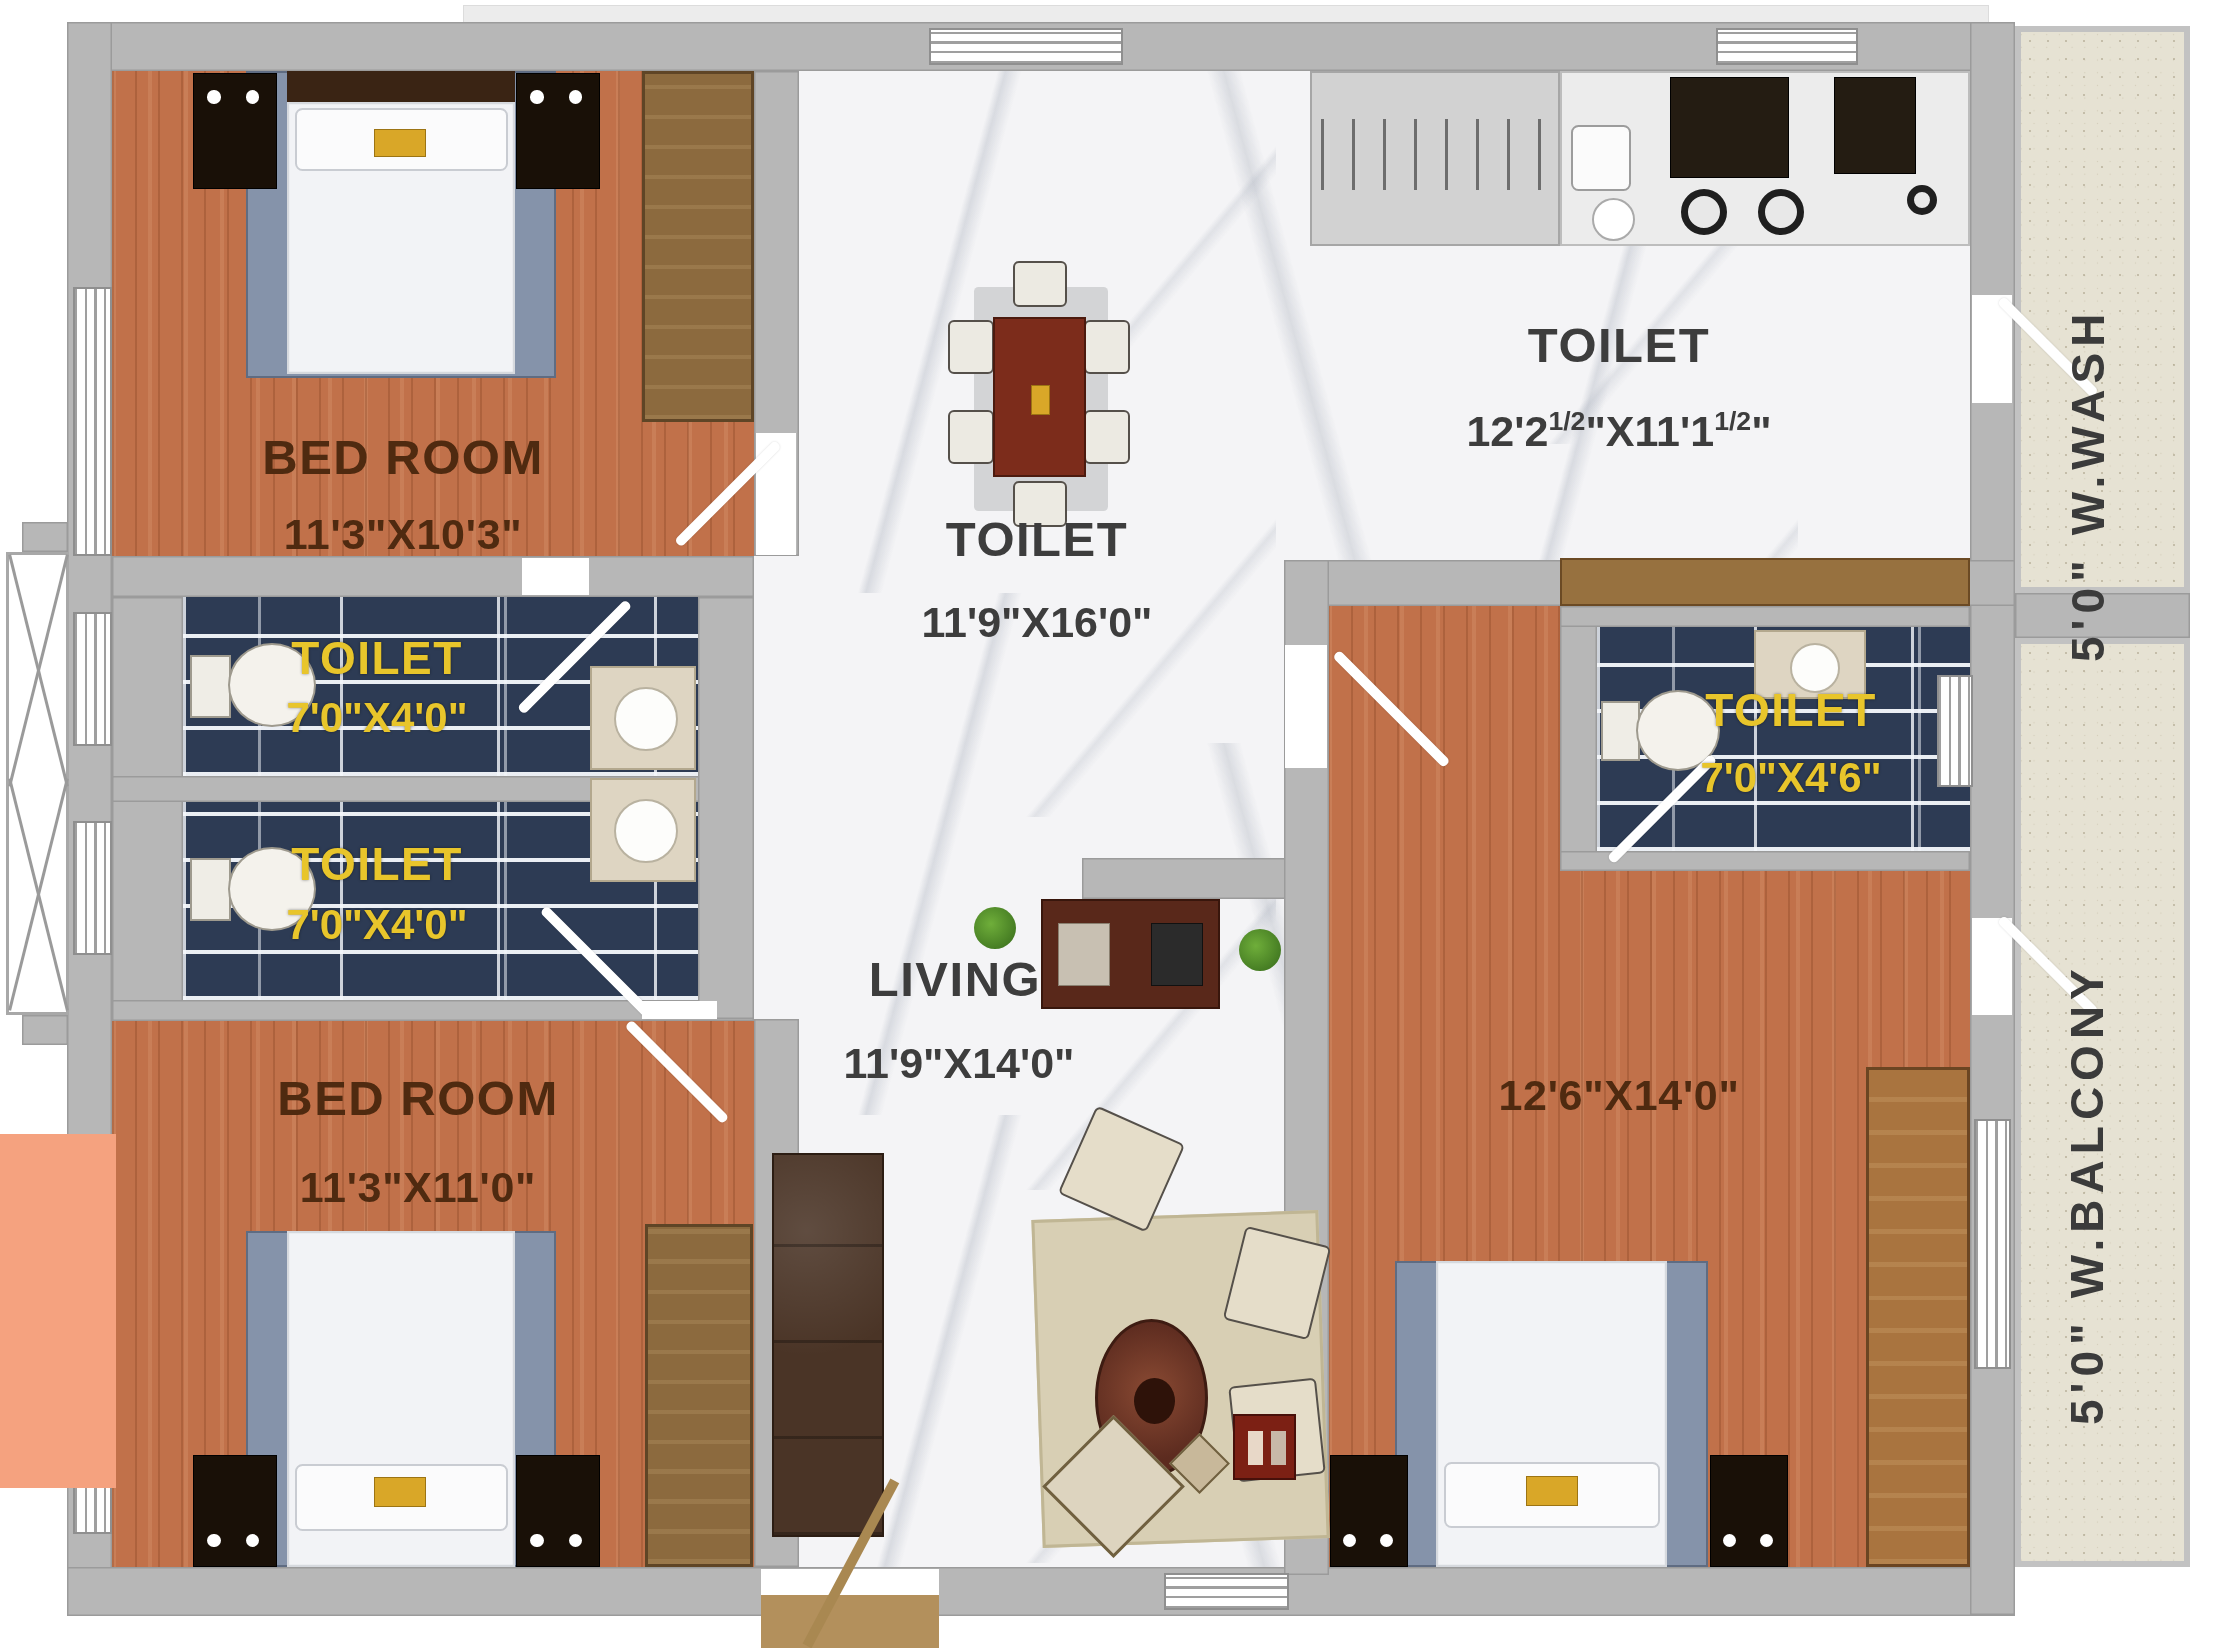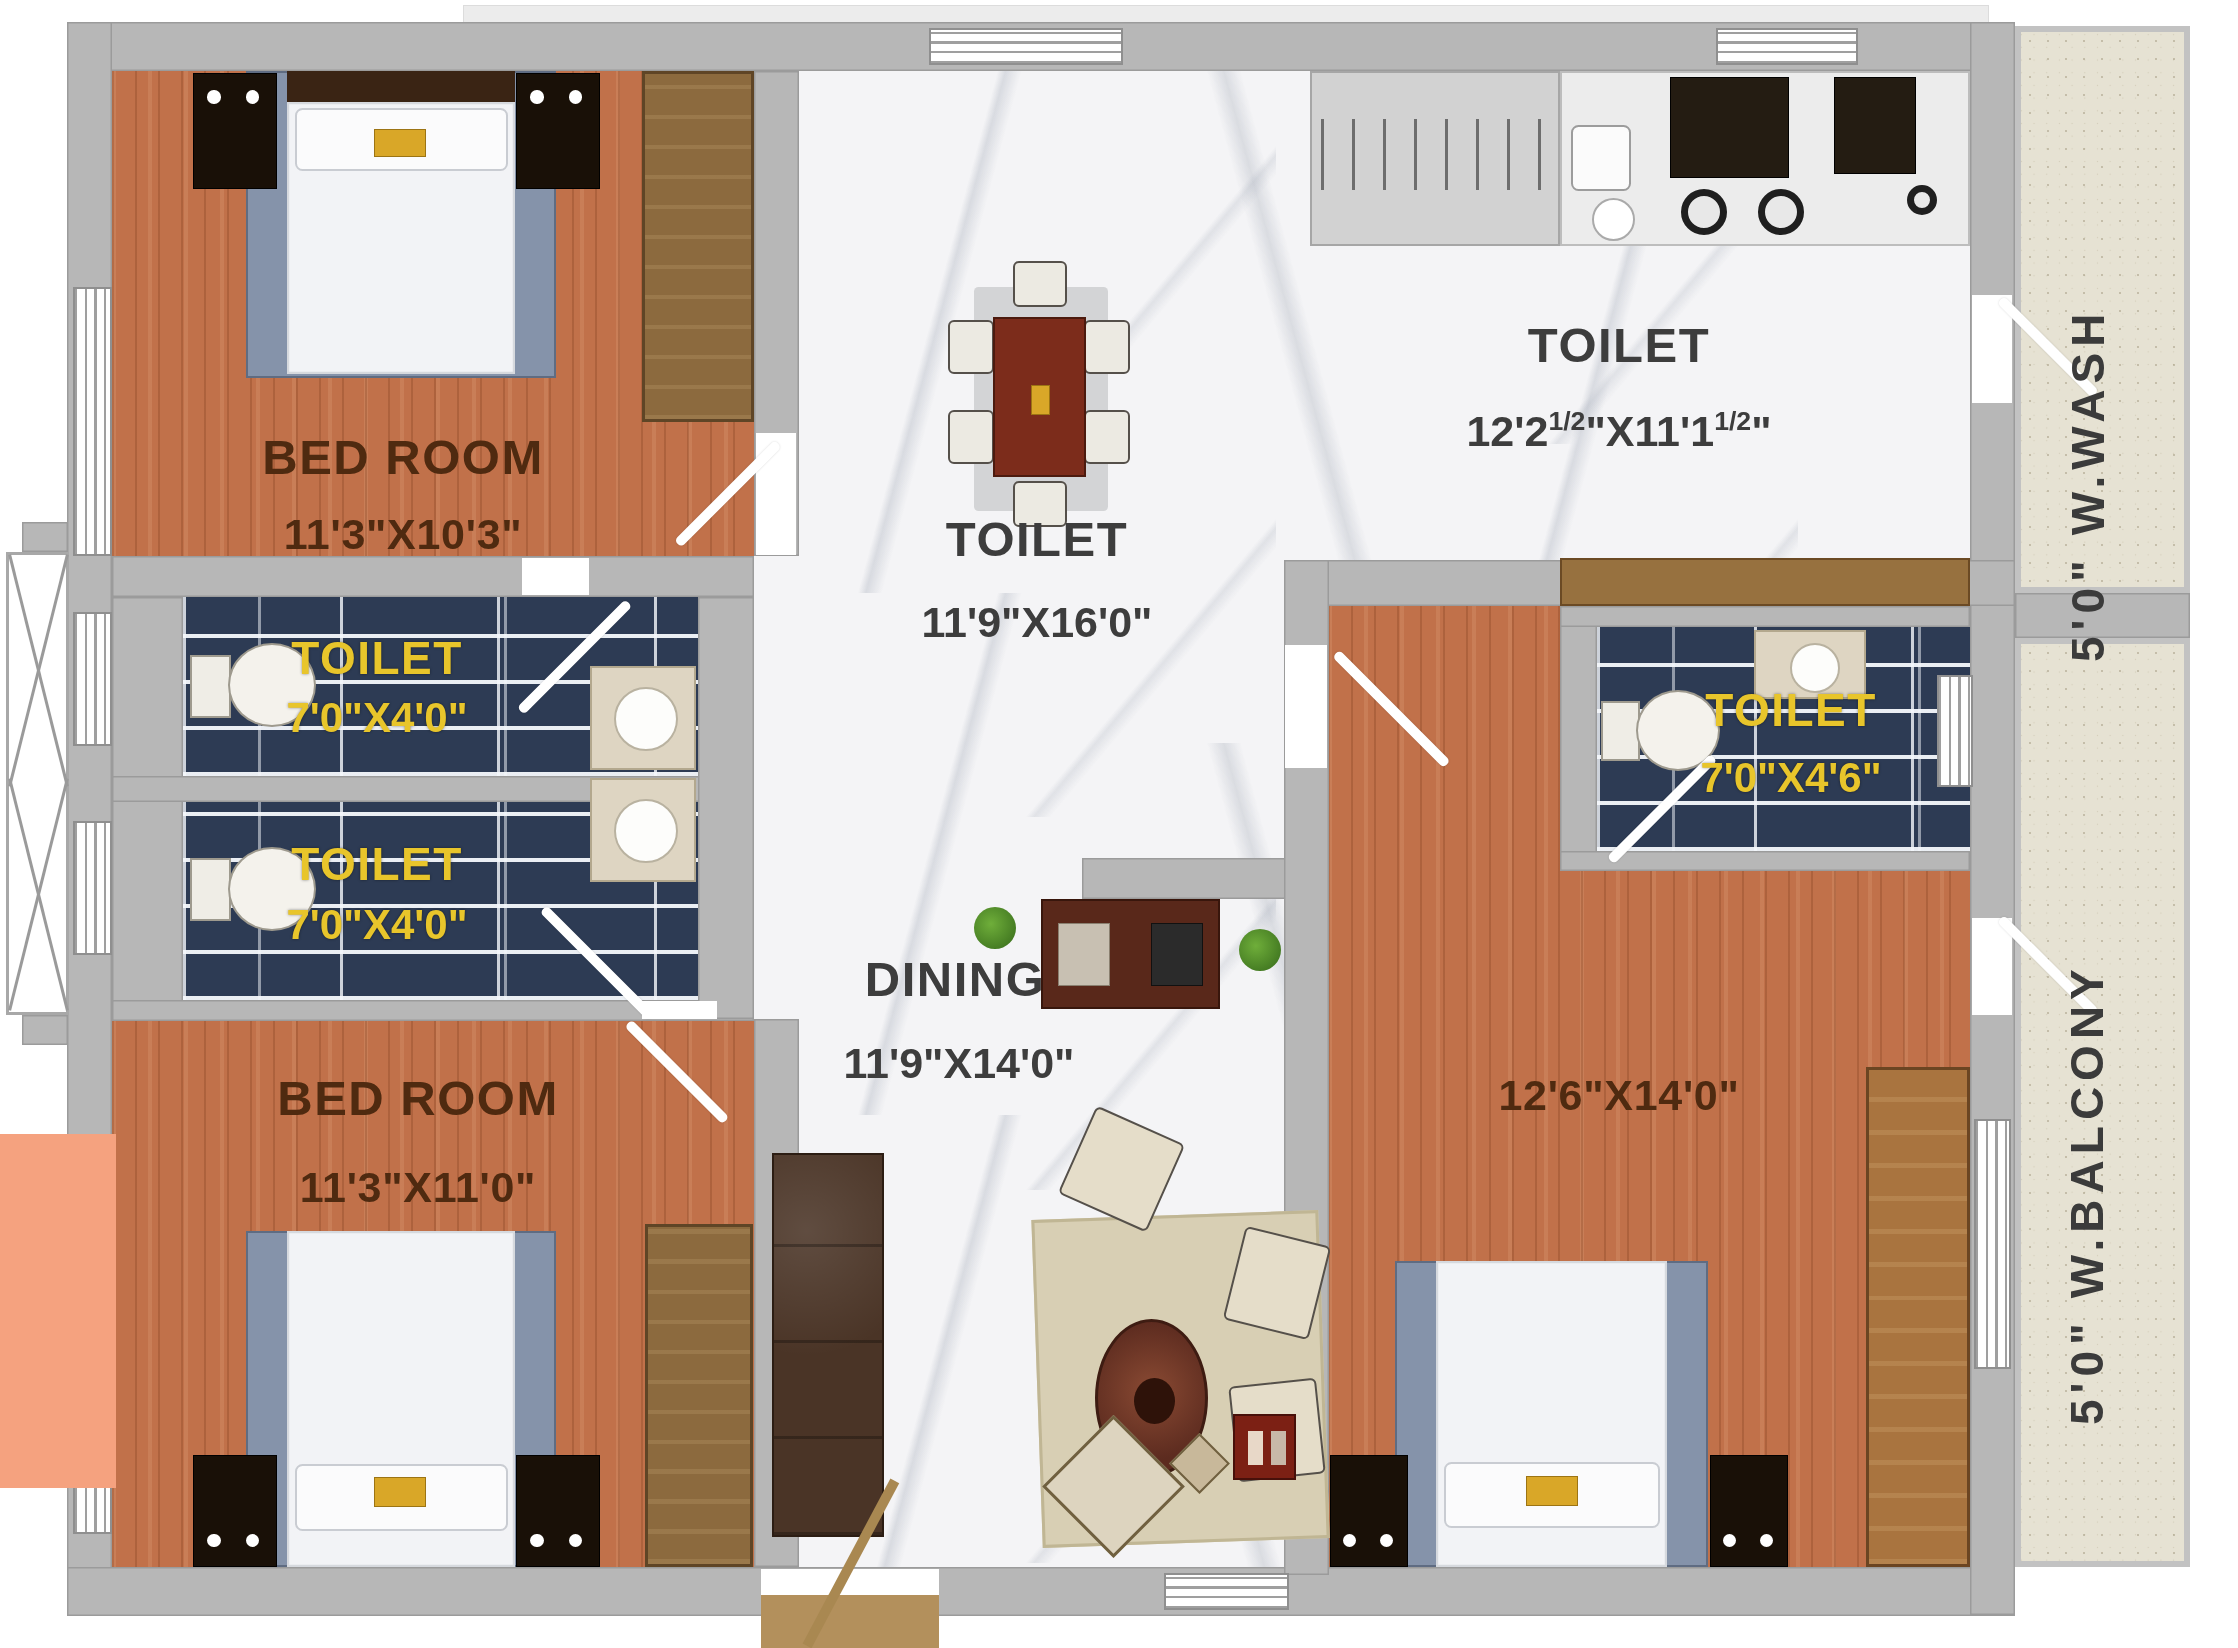--- a/index.html
+++ b/index.html
@@ -279,21 +279,21 @@
   <div class="label hall-dims" style="left:1037px;top:622px;">11'9"X16'0"</div>
 
   <div class="label hall-name" style="left:1619px;top:345px;">TOILET</div>
   <div class="label hall-dims" style="left:1619px;top:431px;">
     <span>12'2</span><sup>1/2</sup><span>"X11'1</span><sup>1/2</sup><span>"</span>
   </div>
 
   <div class="label toilet-name" style="left:1791px;top:710px;">TOILET</div>
   <div class="label toilet-dims" style="left:1791px;top:778px;">7'0"X4'6"</div>
 
-  <div class="label hall-name" style="left:955px;top:979px;">DINING</div>
+  <div class="label hall-name" style="left:955px;top:979px;">LIVING</div>
   <div class="label hall-dims" style="left:959px;top:1063px;">11'9"X14'0"</div>
 
   <div class="label room-dims" style="left:1619px;top:1095px;">12'6"X14'0"</div>
 
   <div class="vtext" style="left:2061px;top:246px;height:478px;width:67px;">5'0" W.WASH</div>
   <div class="vtext" style="left:2060px;top:918px;height:552px;width:67px;">5'0" W.BALCONY</div>
 
 </div>
 
 

